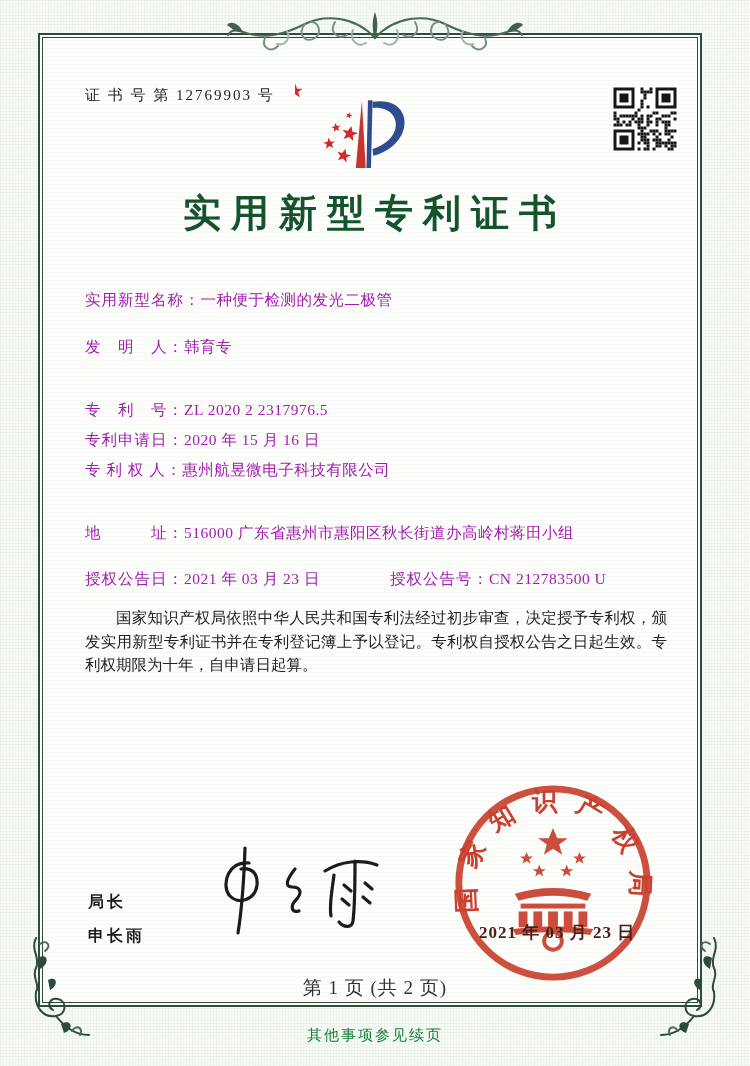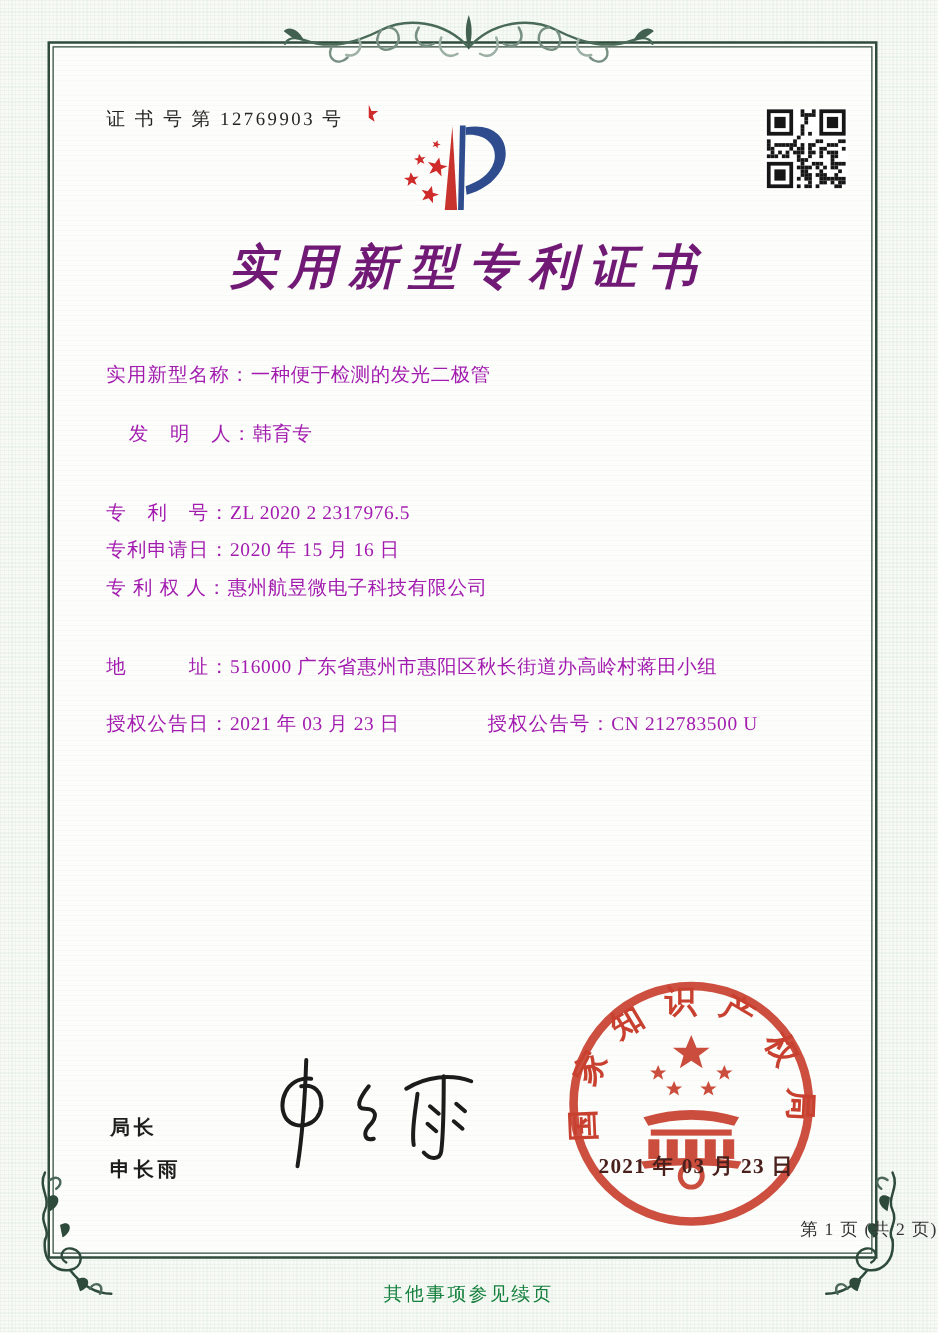--- a/index.html
+++ b/index.html
@@ -18,33 +18,33 @@
     left:38px;top:33px;width:664px;height:974px;
     border:2px solid #2e4b3b;
     background:
       repeating-linear-gradient(0deg, rgba(140,180,150,.05) 0 1px, transparent 1px 4px),
       #fdfdfb;
     box-sizing:border-box;
   }
   .frame-inner{position:absolute;inset:2px;border:1px solid #2e4b3b;}
   .cert-no{left:85px;top:86px;font-size:15px;letter-spacing:2px;color:#242424;}
   .title{left:0;right:0;top:188px;text-align:center;font-size:38px;font-weight:700;
-         letter-spacing:10px;color:#701a75;font-style:italic;}
+         letter-spacing:10px;color:#14532d;}
   .row{left:85px;width:600px;font-size:15.5px;white-space:nowrap;color:#a21caf;}
   .row .lab{letter-spacing:1px;}
   .row .val{letter-spacing:.5px;}
   .grant .second{position:absolute;left:305px;top:0;white-space:nowrap;}
   .paras{left:85px;top:606px;width:582px;font-size:15.5px;line-height:23.5px;
          text-align:justify;color:#222;}
   .paras p{margin:0 0 3px 0;text-indent:2em;}
   .director{left:88px;top:852px;font-size:16px;font-weight:600;color:#1d1d1d;letter-spacing:3px;margin-top:40px;}
   .director div{margin-bottom:13px;}
   .seal-date{left:462px;top:921px;width:190px;text-align:center;font-size:17px;
              font-weight:600;letter-spacing:1px;color:#49201c;}
-  .page-num{left:0;right:0;top:975px;text-align:right;font-size:14px;color:#333;letter-spacing:1px;}
+  .page-num{left:0;right:0;top:975px;text-align:center;font-size:19px;color:#333;letter-spacing:1px;}
   .foot-note{left:0;right:0;top:1026px;text-align:center;font-size:15px;color:#15803d;letter-spacing:2px;}
   .qr-box{left:612px;top:86px;width:66px;height:66px;background:#fff;}
   svg{display:block;}
 </style>
 </head>
 <body>
 
 <div class="abs frame">
   <div class="frame-inner"></div>
 </div>
@@ -235,41 +235,42 @@
         <rect x="57" y="60" width="3" height="3"></rect>
       </g>
   </svg>
 </div>
 
 <div class="abs title">实用新型专利证书</div>
 
 <div class="abs row" style="top:290px;">
   <span class="lab">实用新型名称：</span><span class="val">一种便于检测的发光二极管</span>
 </div>
-<div class="abs row" style="top:337px;margin-left:18px;">
+<div class="abs row" style="top:337px;">
   <span class="lab">发　明　人：</span><span class="val">韩育专</span>
 </div>
 <div class="abs row" style="top:400px;">
   <span class="lab">专　利　号：</span><span class="val">ZL 2020 2 2317976.5</span>
 </div>
 <div class="abs row" style="top:430px;">
   <span class="lab">专利申请日：</span><span class="val">2020 年 15 月 16 日</span>
 </div>
 <div class="abs row" style="top:460px;">
   <span class="lab">专 利 权 人：</span><span class="val">惠州航昱微电子科技有限公司</span>
 </div>
 <div class="abs row" style="top:523px;">
   <span class="lab">地　　　址：</span><span class="val">516000 广东省惠州市惠阳区秋长街道办高岭村蒋田小组</span>
 </div>
 <div class="abs row grant" style="top:569px;">
   <span class="lab">授权公告日：</span><span class="val">2021 年 03 月 23 日</span>
   <span class="second"><span class="lab">授权公告号：</span><span class="val">CN 212783500 U</span></span>
 </div>
 
 <div class="abs paras">
+  <p>国家知识产权局依照中华人民共和国专利法经过初步审查，决定授予专利权，颁发实用新型专利证书并在专利登记簿上予以登记。专利权自授权公告之日起生效。专利权期限为十年，自申请日起算。</p>
 </div>
 
 <div class="abs director">
   <div>局长</div>
   <div>申长雨</div>
 </div>
 
 <div class="abs" style="left:205px;top:843px;width:190px;height:95px;">
   <svg width="190" height="95" viewBox="0 0 190 95">
     <g stroke="#1c1c1c" stroke-width="3.2" fill="none" stroke-linecap="round" stroke-linejoin="round">

